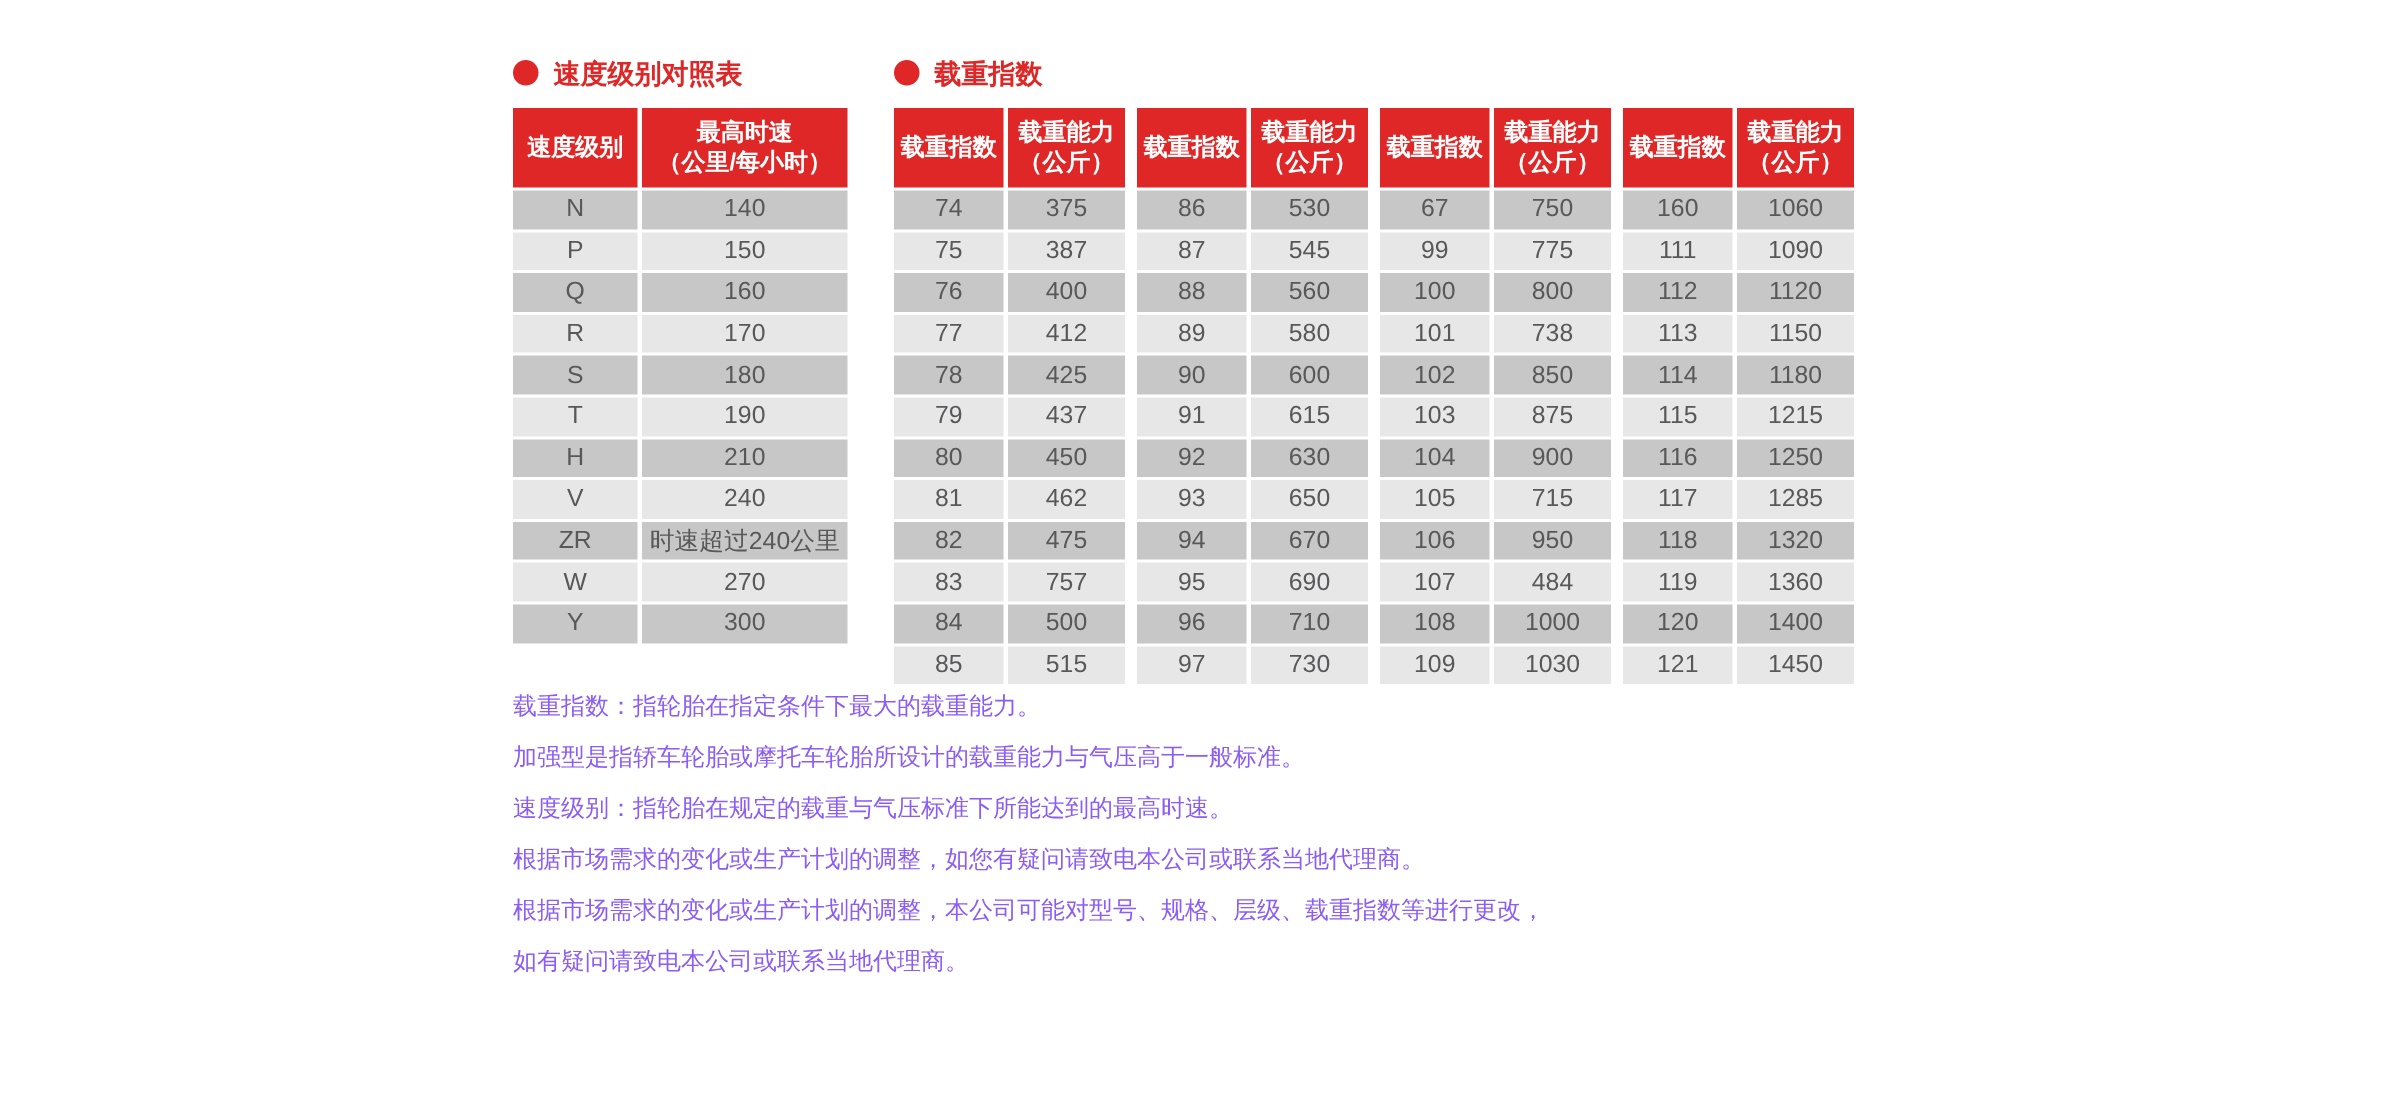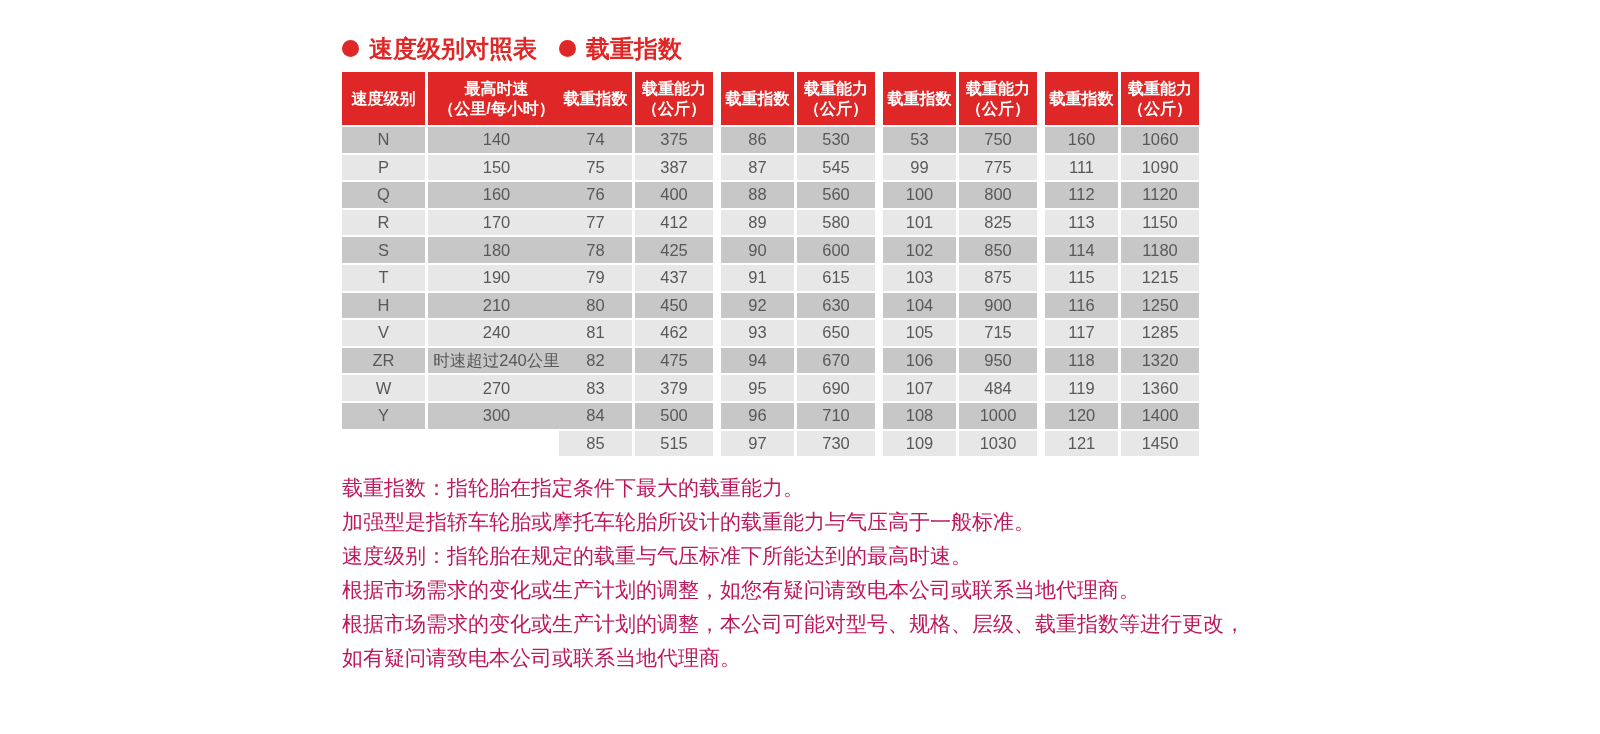--- a/index.html
+++ b/index.html
@@ -5,25 +5,25 @@
   html,body{margin:0;padding:0;background:#ffffff;}
   .page{
     position:relative;
     width:1600px;height:734px;
     background:#ffffff;
     font-family:"Liberation Sans","DejaVu Sans",sans-serif;
     overflow:hidden;
   }
   .table-block{position:absolute;top:36px;}
   .speed-block{left:342px;}
-  .load-block{left:559px;}
+  .load-block{left:596px;}
   .table-title{
     display:flex;align-items:center;gap:10px;
     height:25px;margin-bottom:11px;
-    color:var(--red);font-size:24px;font-weight:bold;
+    color:var(--red);font-size:18px;font-weight:bold;
   }
   .bullet{
     width:17px;height:17px;border-radius:50%;
     background:var(--red);flex:0 0 auto;
   }
   .grid{display:grid;column-gap:3px;row-gap:2px;}
   .speed-grid{grid-template-columns:83px 137px;}
   .load-grid{grid-template-columns:73px 78px;}
   .load-groups{display:flex;gap:8px;}
   .th{
@@ -33,22 +33,22 @@
     font-size:16px;font-weight:bold;line-height:1.25;text-align:center;
   }
   .th span{display:block;}
   .td{
     height:25.6px;display:flex;align-items:center;justify-content:center;
     font-size:16.5px;color:#58585a;text-align:center;white-space:nowrap;
   }
   .td.dark{background:var(--row-dark);}
   .td.light{background:var(--row-light);}
   .notes{
-    position:absolute;left:342px;top:471px;
-    font-size:21px;line-height:34px;color:#be185d;
+    position:absolute;left:342px;top:455px;
+    font-size:16px;line-height:34px;color:#8b5cf6;
   }
   .note-line{white-space:nowrap;}
 </style>
 </head>
 <body>
 
 <div class="page">
 
   <div class="table-block speed-block">
     <div class="table-title">
@@ -110,21 +110,21 @@
           <div class="td dark">425</div>
           <div class="td light">79</div>
           <div class="td light">437</div>
           <div class="td dark">80</div>
           <div class="td dark">450</div>
           <div class="td light">81</div>
           <div class="td light">462</div>
           <div class="td dark">82</div>
           <div class="td dark">475</div>
           <div class="td light">83</div>
-          <div class="td light">379</div>
+          <div class="td light">757</div>
           <div class="td dark">84</div>
           <div class="td dark">500</div>
           <div class="td light">85</div>
           <div class="td light">515</div>
         </div>
       <div class="grid load-grid load-group">
         <div class="th">载重指数</div>
         <div class="th">
           <span>载重能力</span>
           <span>（公斤）</span>
@@ -153,28 +153,28 @@
           <div class="td dark">710</div>
           <div class="td light">97</div>
           <div class="td light">730</div>
         </div>
       <div class="grid load-grid load-group">
         <div class="th">载重指数</div>
         <div class="th">
           <span>载重能力</span>
           <span>（公斤）</span>
         </div>
-      <div class="td dark">53</div>
+      <div class="td dark">67</div>
           <div class="td dark">750</div>
           <div class="td light">99</div>
           <div class="td light">775</div>
           <div class="td dark">100</div>
           <div class="td dark">800</div>
           <div class="td light">101</div>
-          <div class="td light">825</div>
+          <div class="td light">738</div>
           <div class="td dark">102</div>
           <div class="td dark">850</div>
           <div class="td light">103</div>
           <div class="td light">875</div>
           <div class="td dark">104</div>
           <div class="td dark">900</div>
           <div class="td light">105</div>
           <div class="td light">715</div>
           <div class="td dark">106</div>
           <div class="td dark">950</div>

